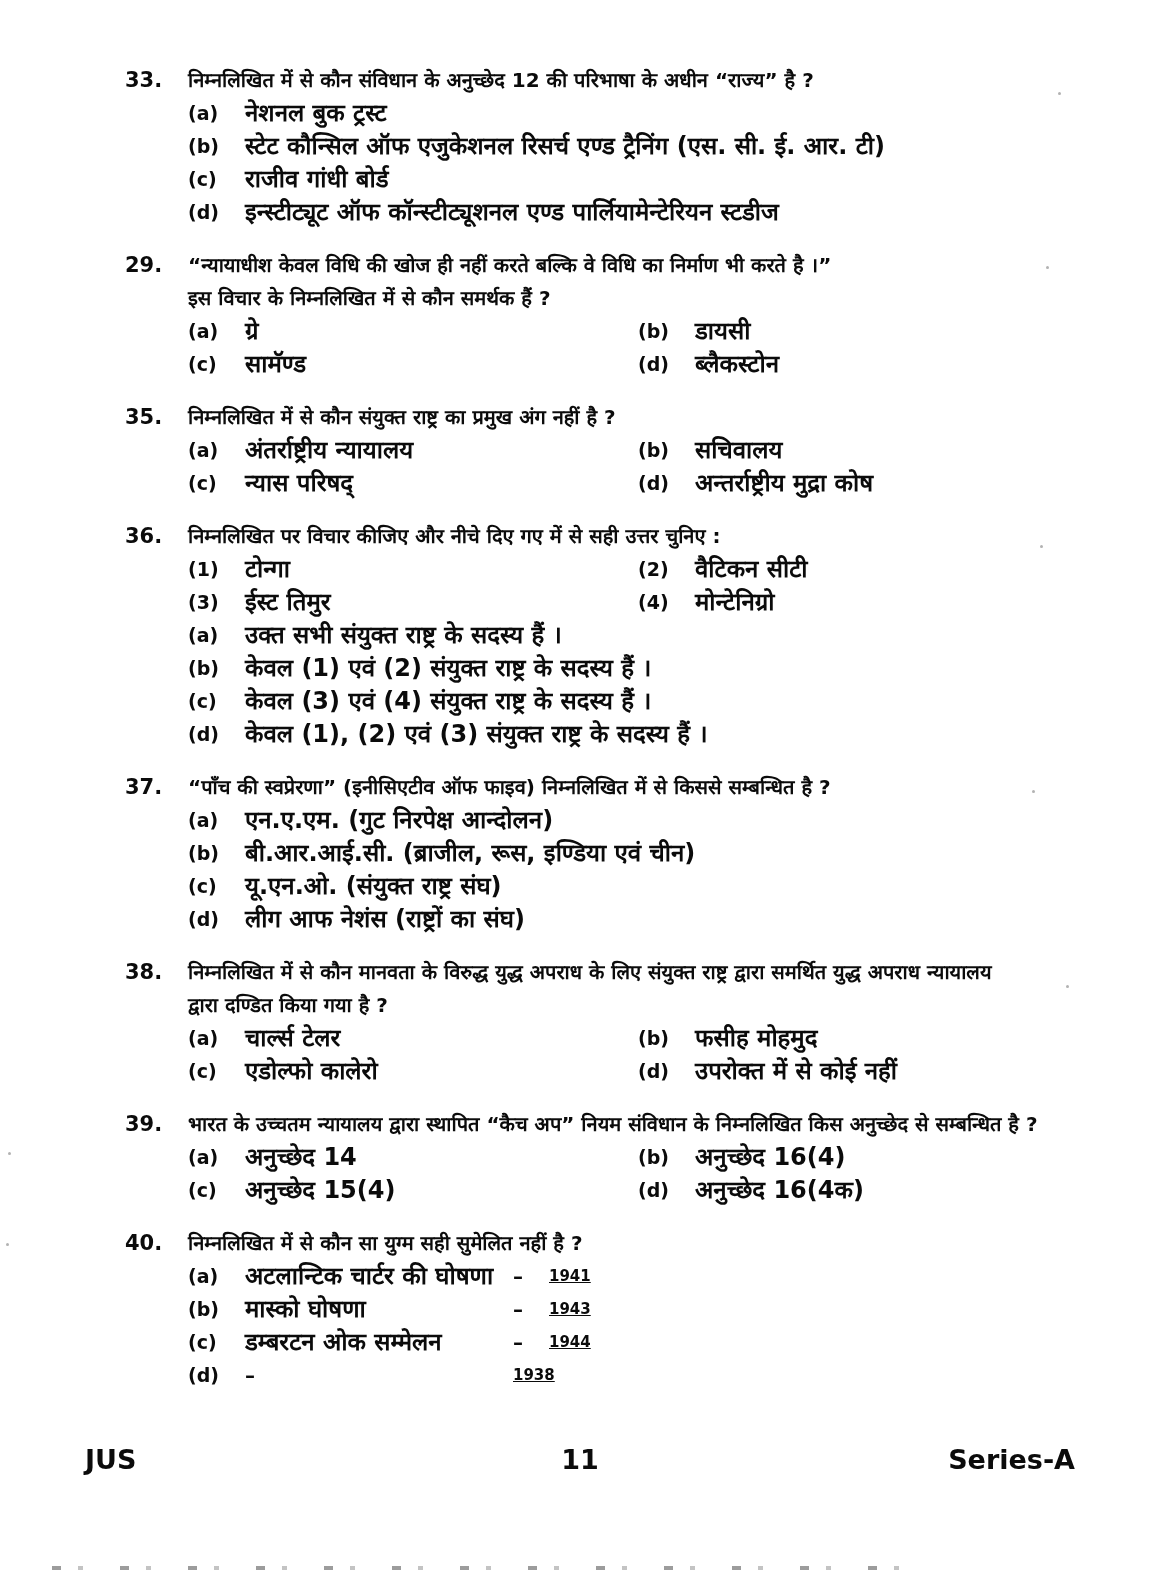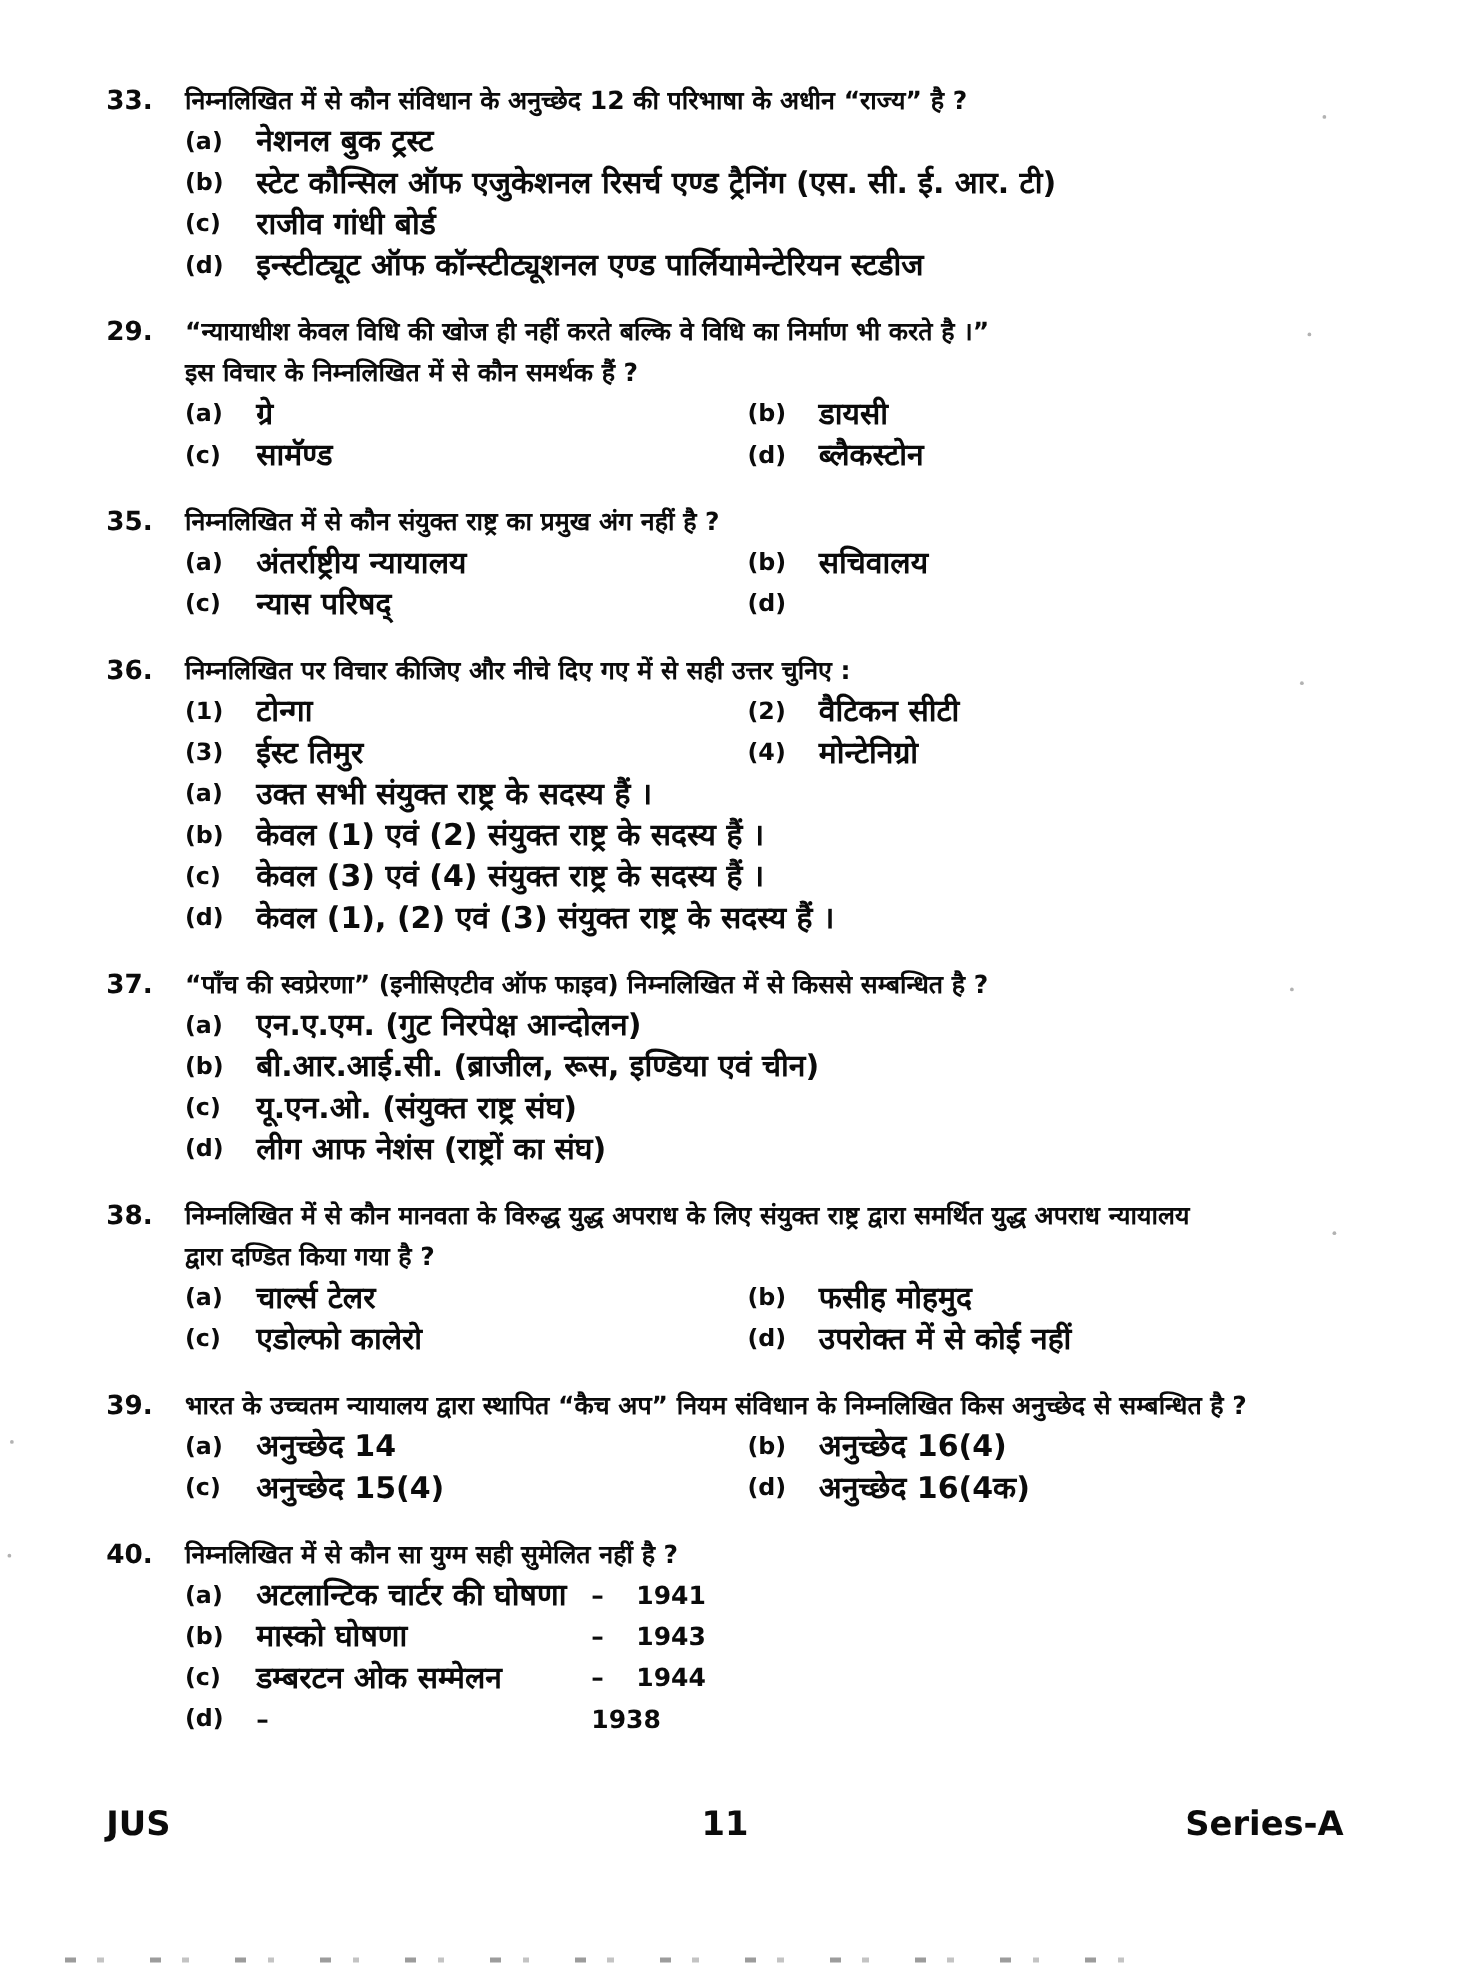--- a/index.html
+++ b/index.html
@@ -13,30 +13,31 @@
     position:relative;
     overflow:hidden;
   }
   .content {
     position:absolute; left:85px; top:64px; width:1010px;
   }
   .q {
     display:grid; grid-template-columns:63px 1fr;
     margin-bottom:20px;
     font-weight:700;
+    margin-left:40px;
   }
   .qnum { font-size:21px; line-height:33px; }
   .qline { font-size:20px; line-height:33px; white-space:nowrap; }
   .opt  { display:grid; grid-template-columns:57px 1fr; }
   .olabel { font-size:19px; line-height:33px; }
   .otext  { font-size:24px; line-height:33px; white-space:nowrap; }
   .row2 { display:grid; grid-template-columns:450px 1fr; }
   .opt40 { display:grid; grid-template-columns:57px 268px 36px 1fr; }
   .dash { font-size:20px; line-height:33px; }
-  .year { font-size:20px; line-height:33px; }
+  .year { font-size:15px; line-height:33px;text-decoration:underline; }
   .footer {
     position:absolute; left:85px; top:1444px; width:990px;
     display:grid; grid-template-columns:1fr auto 1fr;
     font-weight:700; font-size:27px;
   }
   .footer .f-center { text-align:center; }
   .footer .f-right  { text-align:right; }
   .scanline {
     position:absolute; left:52px; top:1566px; width:880px; height:4px;
     background:repeating-linear-gradient(90deg,
@@ -116,20 +117,21 @@
           <span class="otext">सचिवालय</span>
         </div>
       </div>
       <div class="row2">
         <div class="opt">
           <span class="olabel">(c)</span>
           <span class="otext">न्यास परिषद्</span>
         </div>
         <div class="opt">
           <span class="olabel">(d)</span>
+          <span class="otext">अन्तर्राष्ट्रीय मुद्रा कोष</span>
         </div>
       </div>
     </div>
   </section>
 
   <section class="q">
     <div class="qnum">36.</div>
     <div>
       <div class="qline">निम्नलिखित पर विचार कीजिए और नीचे दिए गए में से सही उत्तर चुनिए :</div>
       <div class="row2">

